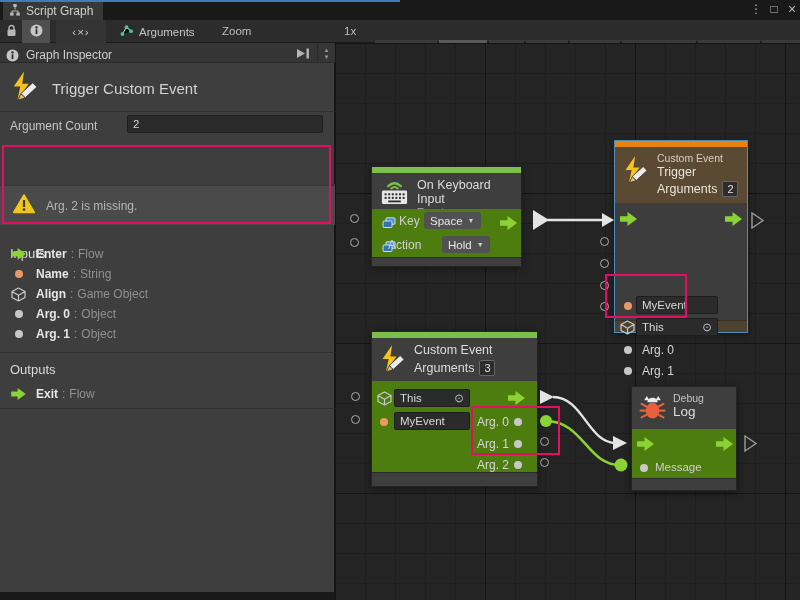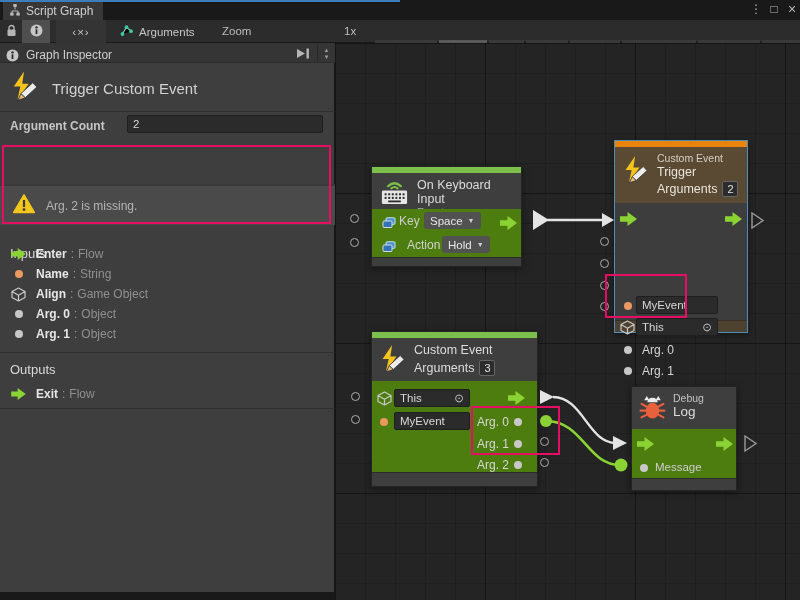--- a/index.html
+++ b/index.html
@@ -35,21 +35,21 @@
 
   
   #inspector { left:0; top:43px; width:335px; height:549px; background:#3e3e3e; border-right:1px solid #171717; }
   #insp-header { left:0; top:43px; width:335px; height:20px; background:#353535; border-bottom:1px solid #2a2a2a;
     display:flex; align-items:flex-end; color:#cecece; font-size:12px; }
   #insp-spin { left:317px; top:43px; width:18px; height:20px; border-left:1px solid #2a2a2a;
     display:flex; flex-direction:column; align-items:center; justify-content:center; gap:1px;
     color:#9a9a9a; font-size:6px; }
   #insp-title { left:10px; top:70px; display:flex; align-items:center; gap:12px; color:#d2d2d2; font-size:15px; }
   .sepline { left:0; width:335px; height:1px; background:#2f2f2f; }
-  #argcount-label { left:10px; top:119px; color:#c6c6c6; font-size:12px;font-weight:bold; }
+  #argcount-label { left:10px; top:119px; color:#c6c6c6; font-size:12px; }
   .field { background:#2b2b2b; border:1px solid #1e1e1e; border-radius:2px; color:#d8d8d8;
     font-size:11.5px; display:flex; align-items:center; padding:0 5px; }
   #argcount-input { left:127px; top:115px; width:196px; height:18px; }
   .warnrow { left:0; width:335px; height:39px; background:#4a4a4a; display:flex; align-items:center; gap:11px; padding-left:13px; color:#b5b5b5; font-size:12px; }
   #warn-div { left:0; top:184px; width:335px; height:2px; background:#3a3a3a; }
   .insp-sec { color:#d8d8d8; font-size:13px; }
   .insp-row { display:flex; align-items:center; height:20px; color:#e6e6e6; font-size:12px; }
   .insp-row .icon-cell { width:17px; display:flex; justify-content:center; margin-right:9px; }
   .insp-row b { font-weight:700; }
   .insp-row .sep { color:#9a9a9a; margin:0 4px; }
@@ -353,21 +353,21 @@
         <svg width="17" height="14" viewBox="0 0 17 14">
             <path d="M0 4.2 h7.5 V0 L17 7 L7.5 14 V9.8 H0 Z" fill="#8bd334"></path>
           </svg>
       </span>
       <span class="abs" style="left:10px; top:30px">
         <svg width="14" height="12" viewBox="0 0 14 12">
             <rect x="4" y="0.8" width="9" height="6.5" rx="1" fill="#4a8fd0" stroke="#dce9f5" stroke-width="0.9"></rect>
             <rect x="1" y="4" width="9" height="6.5" rx="1" fill="#3572b5" stroke="#dce9f5" stroke-width="0.9"></rect>
           </svg>
       </span>
-      <span class="abs rowlabel" style="left:35px; top:29px">Action</span>
+      <span class="abs rowlabel" style="left:16px; top:29px">Action</span>
       <div class="abs dropdown" style="left:70px; top:27px">
         <span>Hold</span>
           <span class="caret">▼</span>
       </div>
     </div>
     <div class="node-footer" style="height:9px"></div>
   </div>
   <div class="port-circle" style="left:350px; top:214px"></div>
   <div class="port-circle" style="left:350px; top:238px"></div>
 

